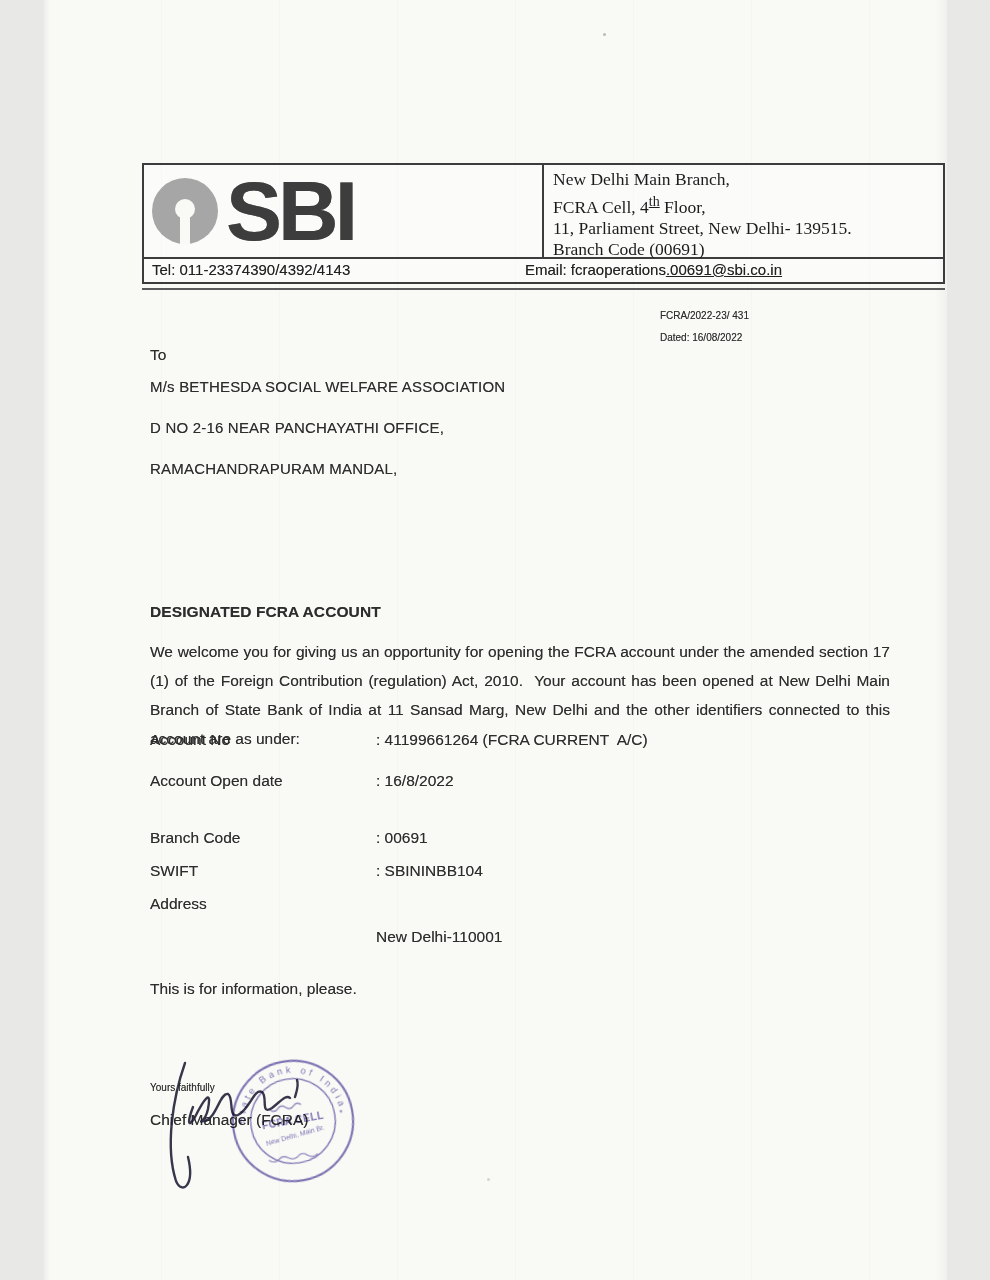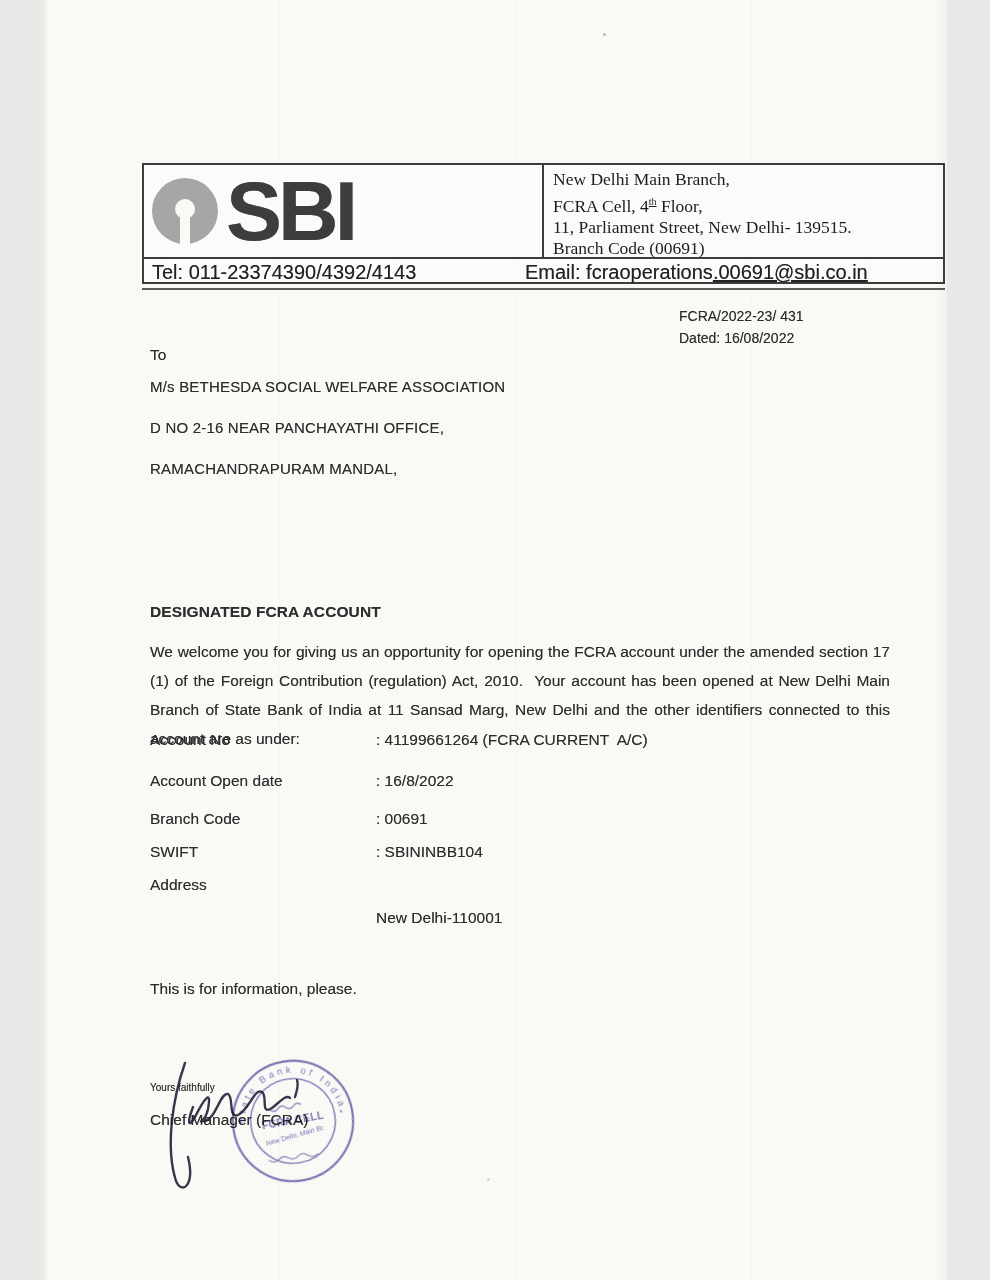--- a/index.html
+++ b/index.html
@@ -16,49 +16,49 @@
   .abs{position:absolute;}
   .speck{position:absolute;width:3px;height:3px;border-radius:50%;background:rgba(70,70,70,.35);}
 
   
   .hdr{left:99px; top:163px; width:799px; border:2px solid #3c3c3c; background:rgba(255,255,255,.35);}
   .hdr::after{content:""; position:absolute; left:-2px; right:-2px; bottom:-8px; border-bottom:2px solid #5a5a5a;}
   .hdr-top{display:flex; border-bottom:2px solid #3c3c3c; height:92px;}
   .hdr-left{width:398px; border-right:2px solid #3c3c3c; position:relative;}
   .hdr-right{flex:1; font-family:"Liberation Serif", serif; font-size:17.5px; line-height:21.5px;
              color:#1c1c1c; padding:4px 4px 2px 9px;}
-  .hdr-right sup{font-size:10px;text-decoration:underline;}
-  .hdr-bottom{position:relative; height:23px; font-size:20px; color:#222;}
+  .hdr-right sup{font-size:14px;text-decoration:underline;}
+  .hdr-bottom{position:relative; height:23px; font-size:15px; color:#222;}
   .hdr-tel{position:absolute; left:8px; top:2px;}
   .hdr-email{position:absolute; left:381px; top:2px;}
   .u{text-decoration:underline;}
 
   
   .logo{position:absolute; left:8px; top:13px; display:flex; align-items:center;}
   .logo-circle{position:relative; width:66px; height:66px; border-radius:50%; background:#a6a6a6;}
   .logo-hole{position:absolute; left:23px; top:21px; width:20px; height:20px; border-radius:50%; background:#f9f9f6;}
   .logo-stem{position:absolute; left:28px; top:36px; width:10px; height:30px; background:#f9f9f6;}
   .logo-text{font-size:84px; font-weight:800; letter-spacing:-4px; color:#3d3d3d; line-height:66px; margin-left:8px;
              text-shadow:0 0 .5px rgba(40,40,40,.6);}
 
   
   .soft{text-shadow:0 0 .35px rgba(45,45,45,.55);}
-  .ref{left:636px; top:305px; font-size:14px; line-height:22px;}
+  .ref{left:617px; top:305px; font-size:10px; line-height:22px;}
   .to{left:107px; top:346px; font-size:15.5px;}
   .recipient{left:107px; top:377px; font-size:15px; letter-spacing:.2px;}
   .recipient p{margin:0 0 22px 0; line-height:19px;}
   .subject{left:107px; top:603px; font-size:15.5px; font-weight:bold; letter-spacing:.1px;}
   .para{left:107px; top:637px; width:740px; font-size:15.5px; line-height:29px;
         text-align:justify; white-space:pre-wrap;}
   .details{left:107px; top:730px; font-size:15.5px;}
   .drow{display:flex; line-height:19px;}
   .drow .lbl{width:226px; flex:none;}
   .drow .val{white-space:pre-wrap;}
   .drow:nth-child(1){margin-bottom:22px;}
-  .drow:nth-child(2){margin-bottom:19px;}
+  .drow:nth-child(2){margin-bottom:38px;}
   .drow:nth-child(3),.drow:nth-child(4),.drow:nth-child(5){margin-bottom:14px;}
   .drow:nth-child(6){margin-bottom:17px;}
   .drow:nth-child(7) .val{padding-left:7px;}
   .infoline{left:107px; top:980px; font-size:15.5px;}
   .valediction{left:107px; top:1082px; font-size:10px;}
   .signatory{left:107px; top:1111px; font-size:15.5px;}
 
   
   .sig{left:100px; top:1035px; width:260px; height:175px; pointer-events:none;}
   .stamp{left:186px; top:1057px; width:128px; height:128px; transform:rotate(-10deg);

